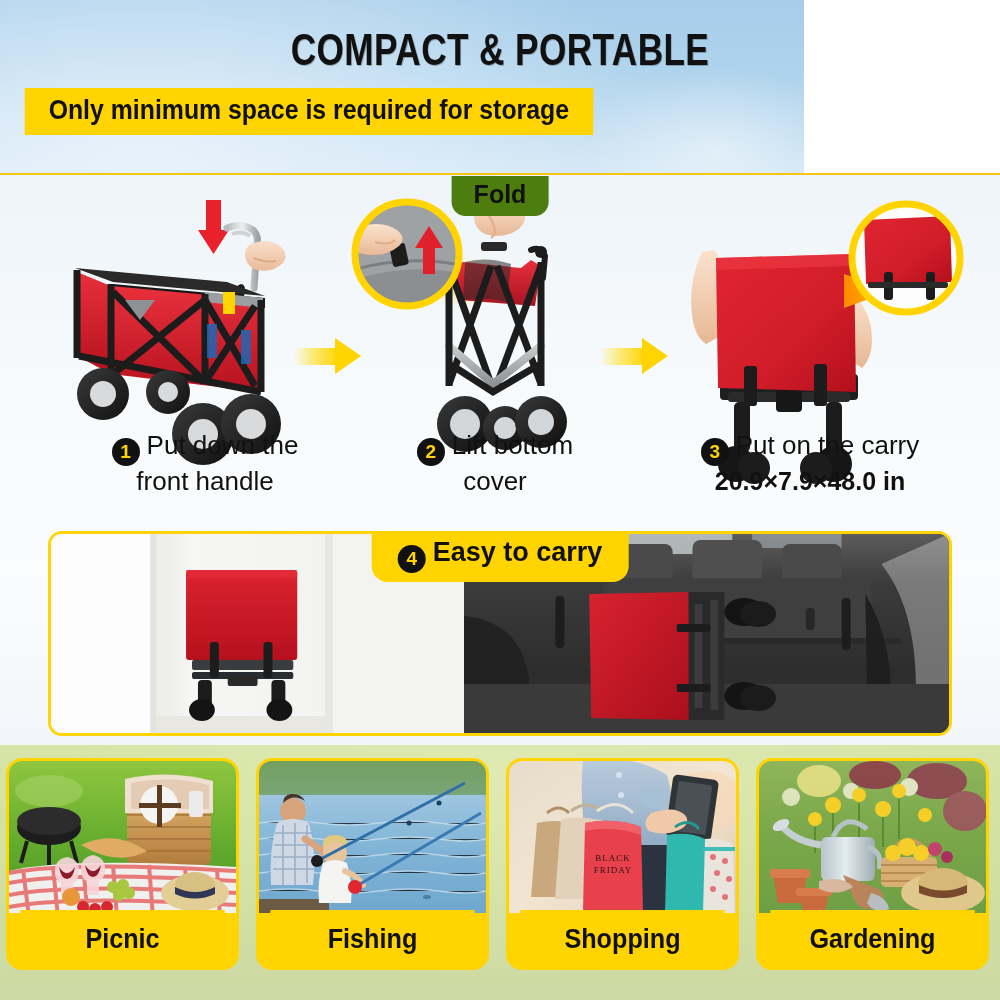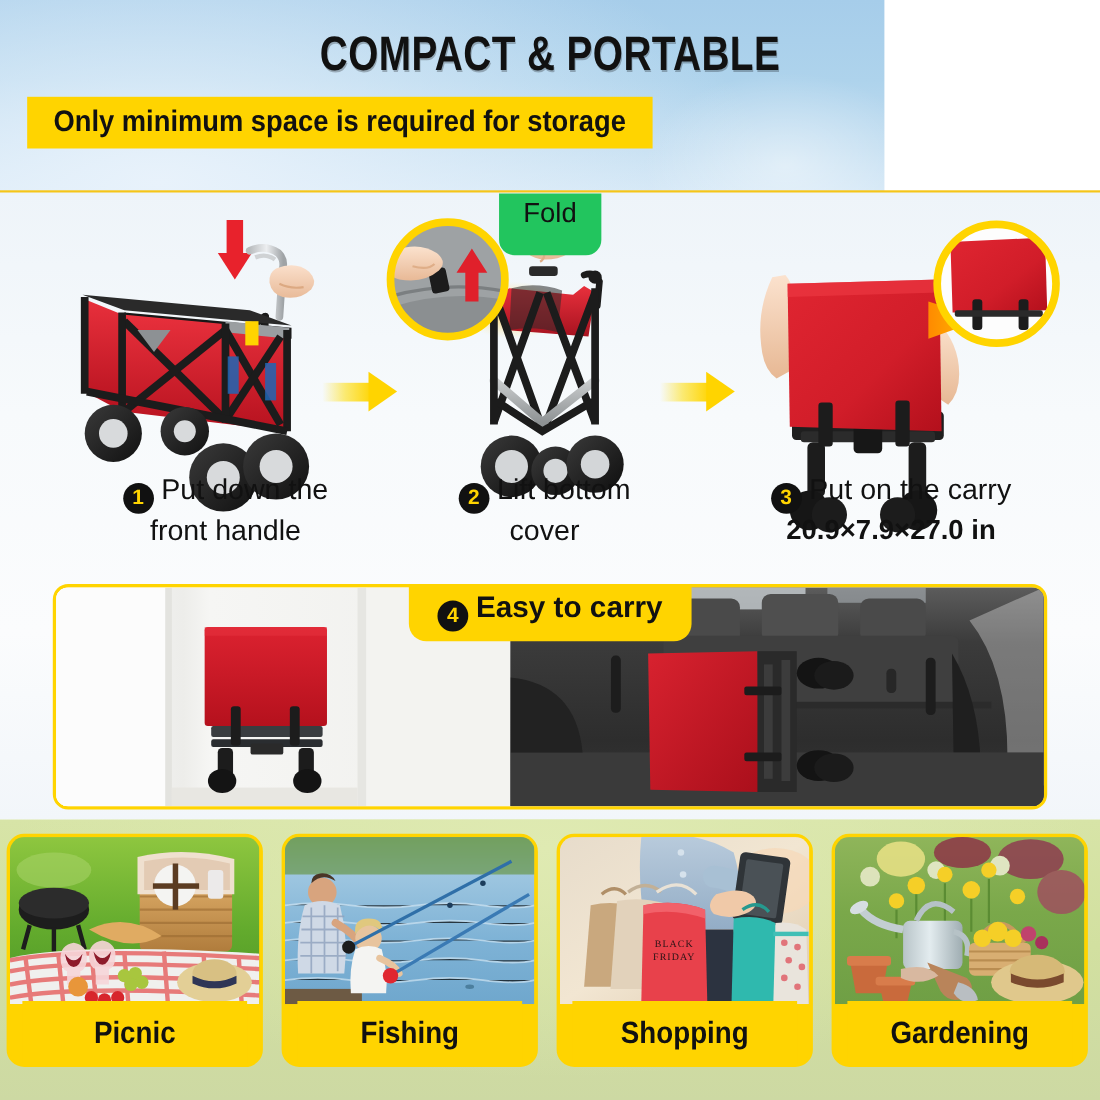--- a/index.html
+++ b/index.html
@@ -37,22 +37,22 @@
   }
   .hdr-rule{position:absolute;left:0;top:173px;width:1000px;height:4px;background:#f5c518;}
 
   
   .mid{
     position:absolute;left:0;top:175px;width:1000px;height:570px;
     background:linear-gradient(to bottom,#eef4f9 0%,#f7fafc 35%,#fbfcfd 70%,#f2f6fa 100%);
   }
   .fold-badge{
     position:absolute;left:50%;top:176px;transform:translateX(-50%);
-    background:#22c55e;color:#111;font-size:25px;font-weight:normal;
-    padding:4px 22px 23px;border-radius:0 0 14px 14px;z-index:6;
+    background:#4d7c0f;color:#111;font-size:25px;font-weight:bold;
+    padding:4px 22px 7px;border-radius:0 0 14px 14px;z-index:6;
   }
 
   
   .steps{position:absolute;left:0;top:196px;width:1000px;height:310px;}
   .step{position:absolute;top:0;height:310px;}
   .s1{left:55px;width:290px;}
   .s2{left:345px;width:300px;}
   .s3{left:648px;width:330px;}
 
   
@@ -385,21 +385,21 @@
     <div class="cap c1">
       <div class="l1"><span class="numdot">1</span><span>Put down the</span></div>
       <div>front handle</div>
     </div>
     <div class="cap c2">
       <div class="l1"><span class="numdot">2</span><span>Lift bottom</span></div>
       <div>cover</div>
     </div>
     <div class="cap c3">
       <div class="l1"><span class="numdot">3</span><span>Put on the carry</span></div>
-      <div class="dims">20.9×7.9×27.0 in</div>
+      <div class="dims">20.9×7.9×48.0 in</div>
     </div>
   </div>
 
   <div class="photo-panel">
 
     <div class="pp-left">
       <svg class="ill" viewBox="0 0 416 199" preserveAspectRatio="none">
         <defs>
           <linearGradient id="wall" x1="0" y1="0" x2="1" y2="0">
             <stop offset="0" stop-color="#fafafa"></stop>

